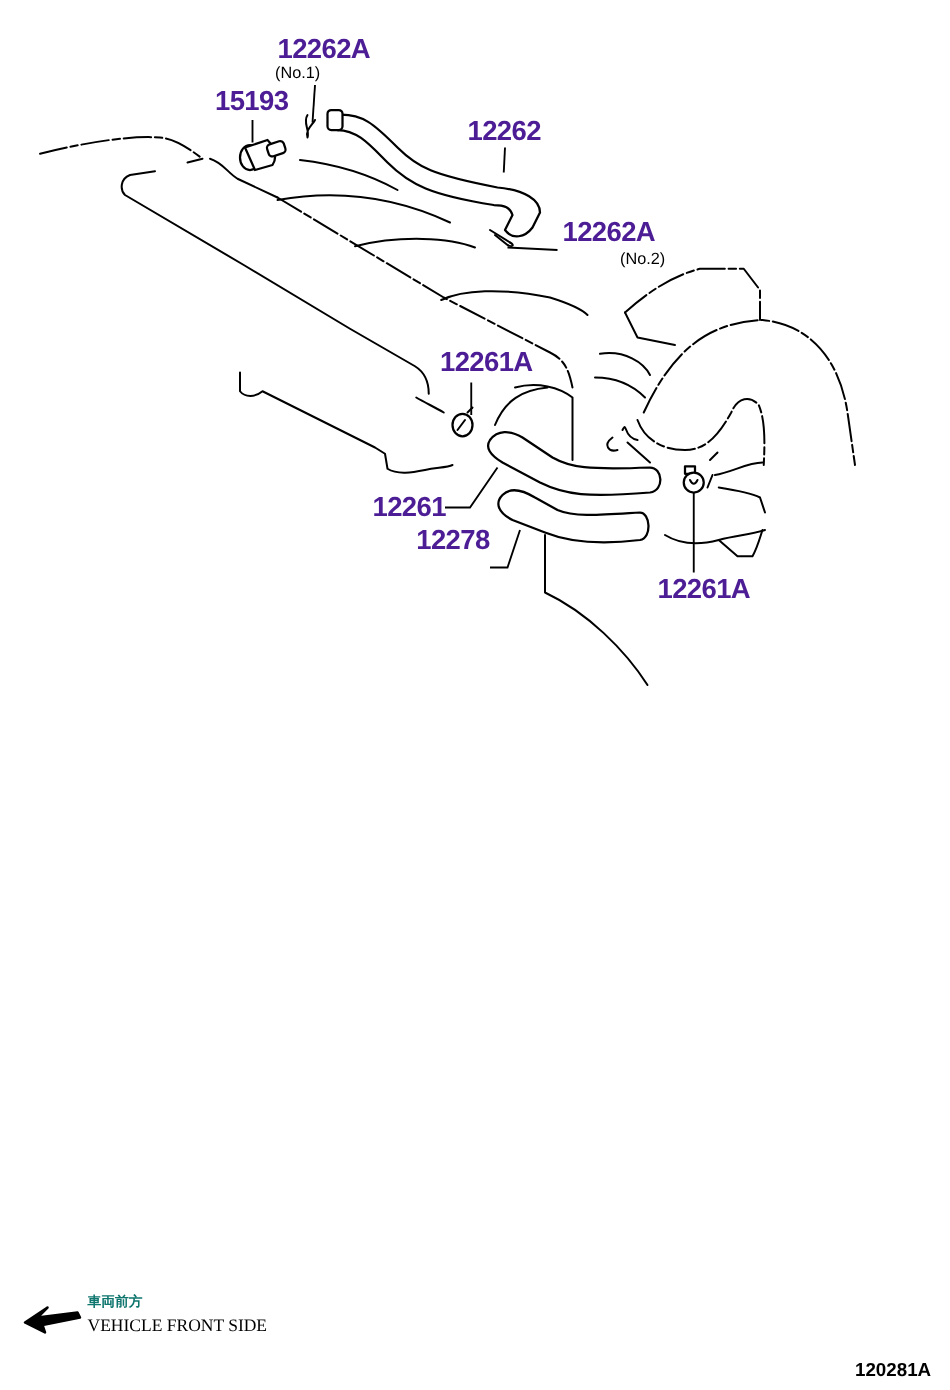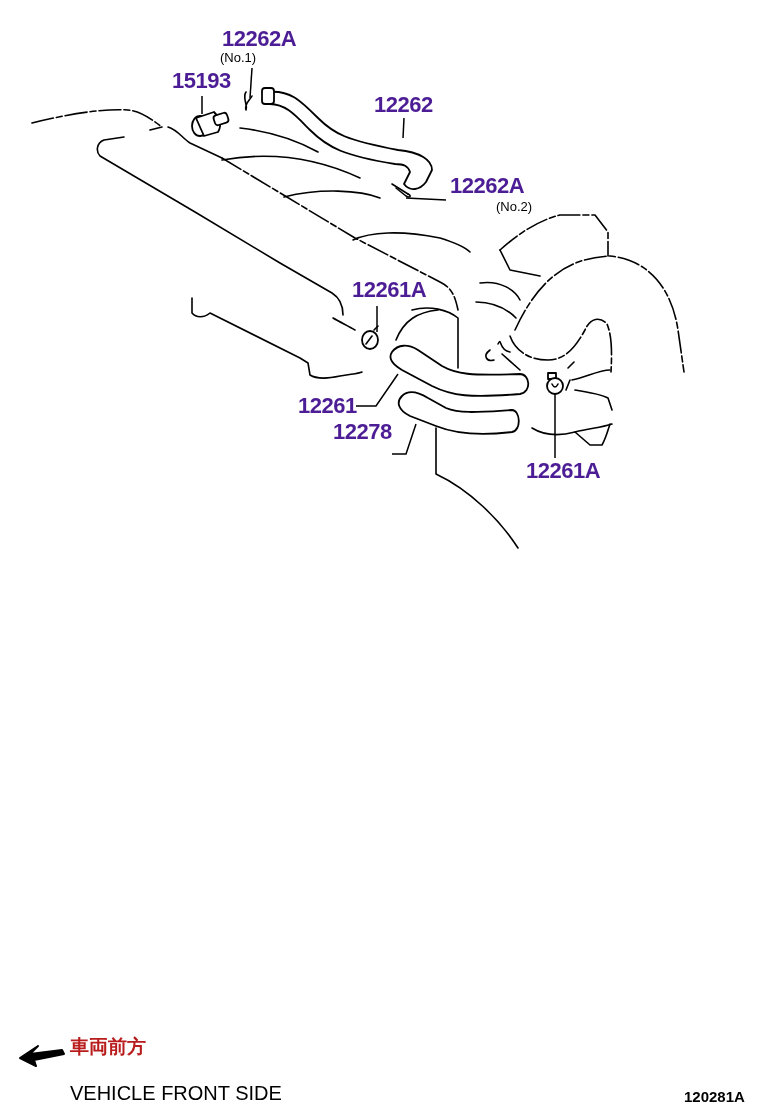--- a/index.html
+++ b/index.html
@@ -4,22 +4,22 @@
   <style>
     html, body { margin: 0; padding: 0; background: #ffffff; }
     body { width: 760px; height: 1112px; position: relative; overflow: hidden; font-family: "Liberation Sans", sans-serif; }
     #diagram { position: absolute; left: 0; top: 0; width: 760px; height: 1112px; }
     .ln { fill: none; stroke: #000; stroke-width: 1.6; stroke-linecap: round; stroke-linejoin: round; }
     .dash { stroke-dasharray: 22 3 6 3; }
     .hose { fill: #fff; stroke: #000; stroke-width: 1.8; stroke-linejoin: round; }
     .leader { fill: none; stroke: #000; stroke-width: 1.5; }
     .part-label { position: absolute; font-family: "Liberation Sans", sans-serif; font-weight: bold; font-size: 22px; color: #4c1d95; letter-spacing: -0.5px; line-height: 1; white-space: nowrap; }
     .sub-label { position: absolute; font-family: "Liberation Sans", sans-serif; font-size: 13px; color: #000; line-height: 1; white-space: nowrap; }
-    .legend-jp { position: absolute; left: 70px; top: 1034px; font-family: "DejaVu Sans", sans-serif; font-size: 19px; font-weight: bold; color: #b91c1c; }
-    .legend-en { position: absolute; left: 70px; top: 1054px; font-family: Liberation Sans, sans-serif; font-size: 20px; color: #000; margin-top: 28px; }
+    .legend-jp { position: absolute; left: 70px; top: 1034px; font-family: "DejaVu Sans", sans-serif; font-size: 11px; font-weight: bold; color: #0f766e; }
+    .legend-en { position: absolute; left: 70px; top: 1054px; font-family: Liberation Serif, serif; font-size: 14px; color: #000; }
     .fig-id { position: absolute; left: 684px; top: 1088px; font-family: "Liberation Sans", sans-serif; font-weight: bold; font-size: 15px; color: #000; }
   </style>
 </head>
 <body>
 
 <svg id="diagram" viewBox="0 0 760 1112" xmlns="http://www.w3.org/2000/svg">
 
   <g>
     <path class="ln dash" d="M32 123 C60 116 100 108 128 110 C140 111 150 118 162 127"></path>
     <path class="ln" d="M150 130 L162 127"></path>

